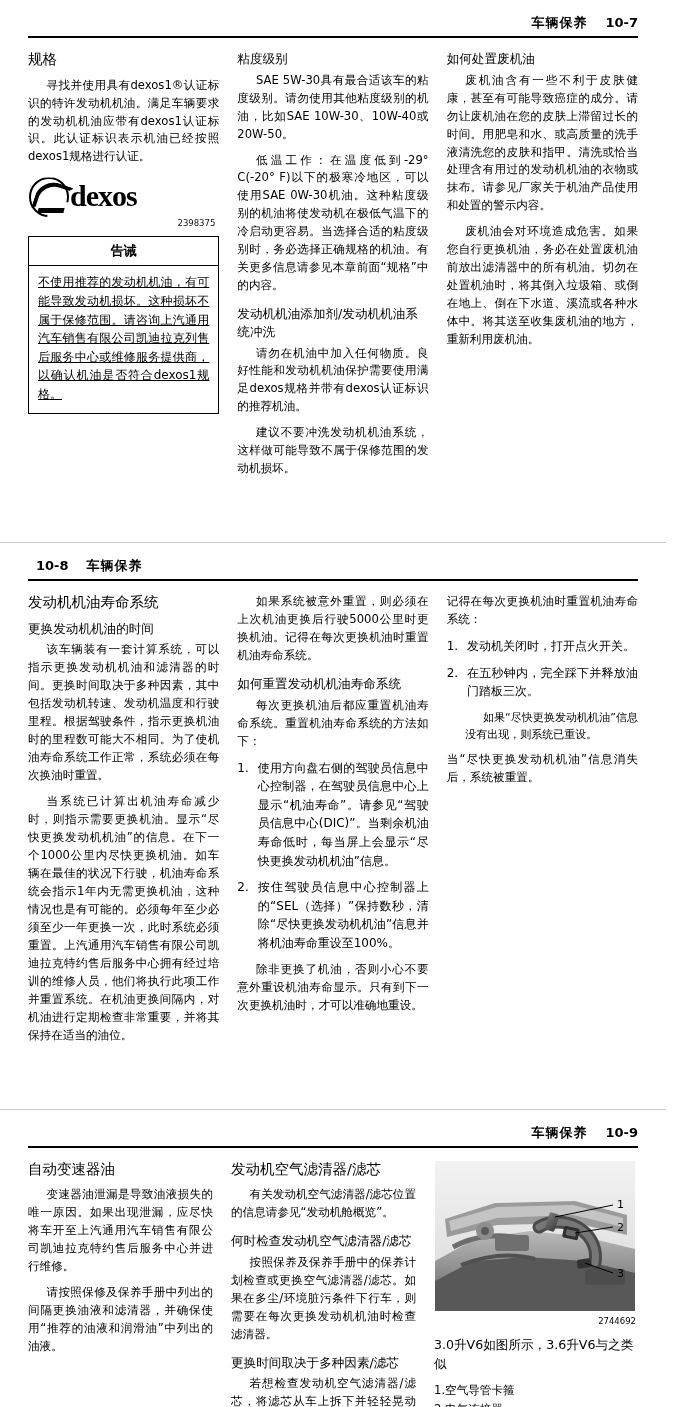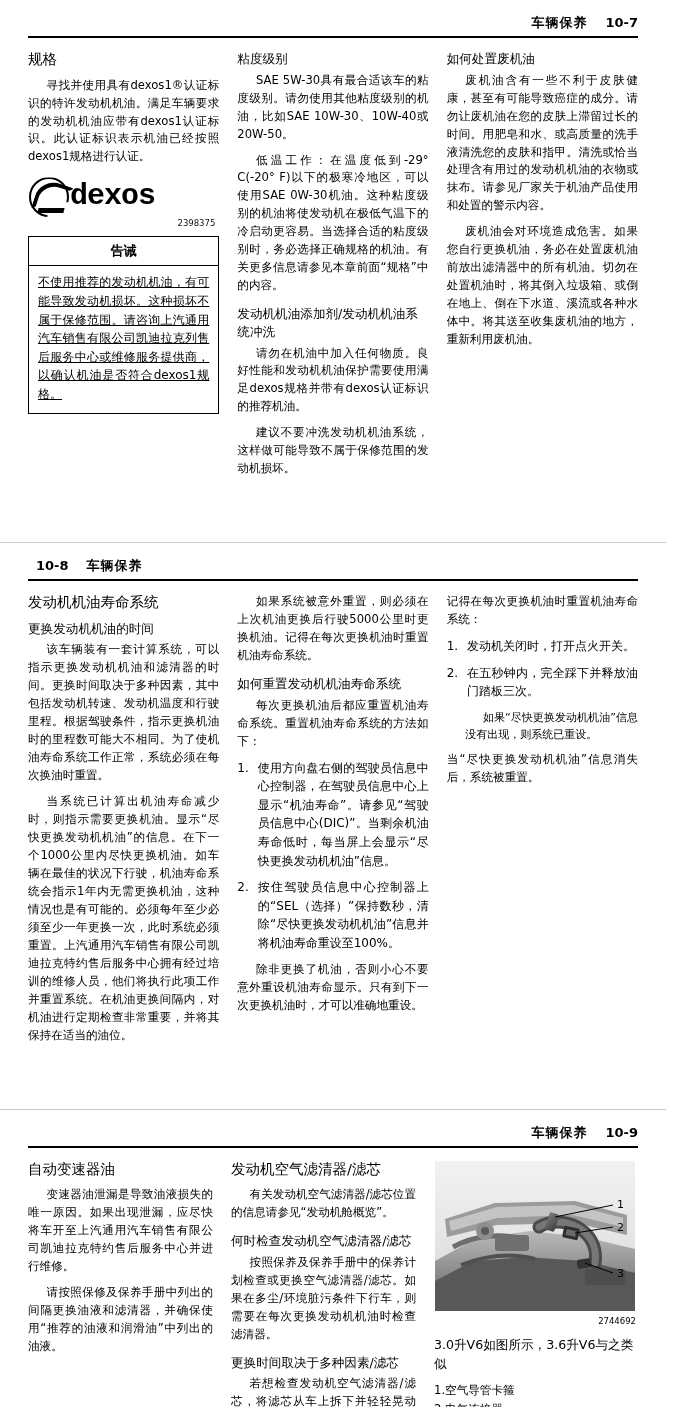--- a/index.html
+++ b/index.html
@@ -140,21 +140,21 @@
     left: 10px; bottom: 3px;
     width: 26px; height: 5px;
     background: #000;
     transform: skewX(-14deg);
   }
   .dexos-word {
     font-size: 30px;
     font-weight: bold;
     letter-spacing: -1px;
     line-height: 1;
-    font-family: Liberation Mono, monospace;
+    font-family: Liberation Serif, serif;
   }
   .fig-id {
     font-size: 8.5px;
     text-align: right;
     margin: 2px 4px 8px 0;
     color: #111;
   }
 
   
   .caution-box {

